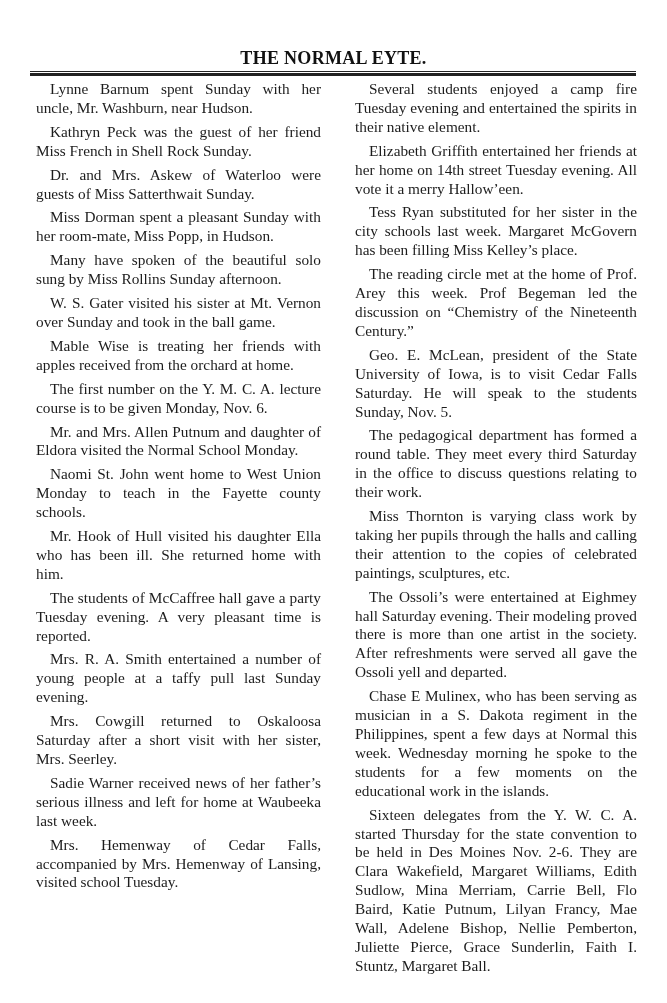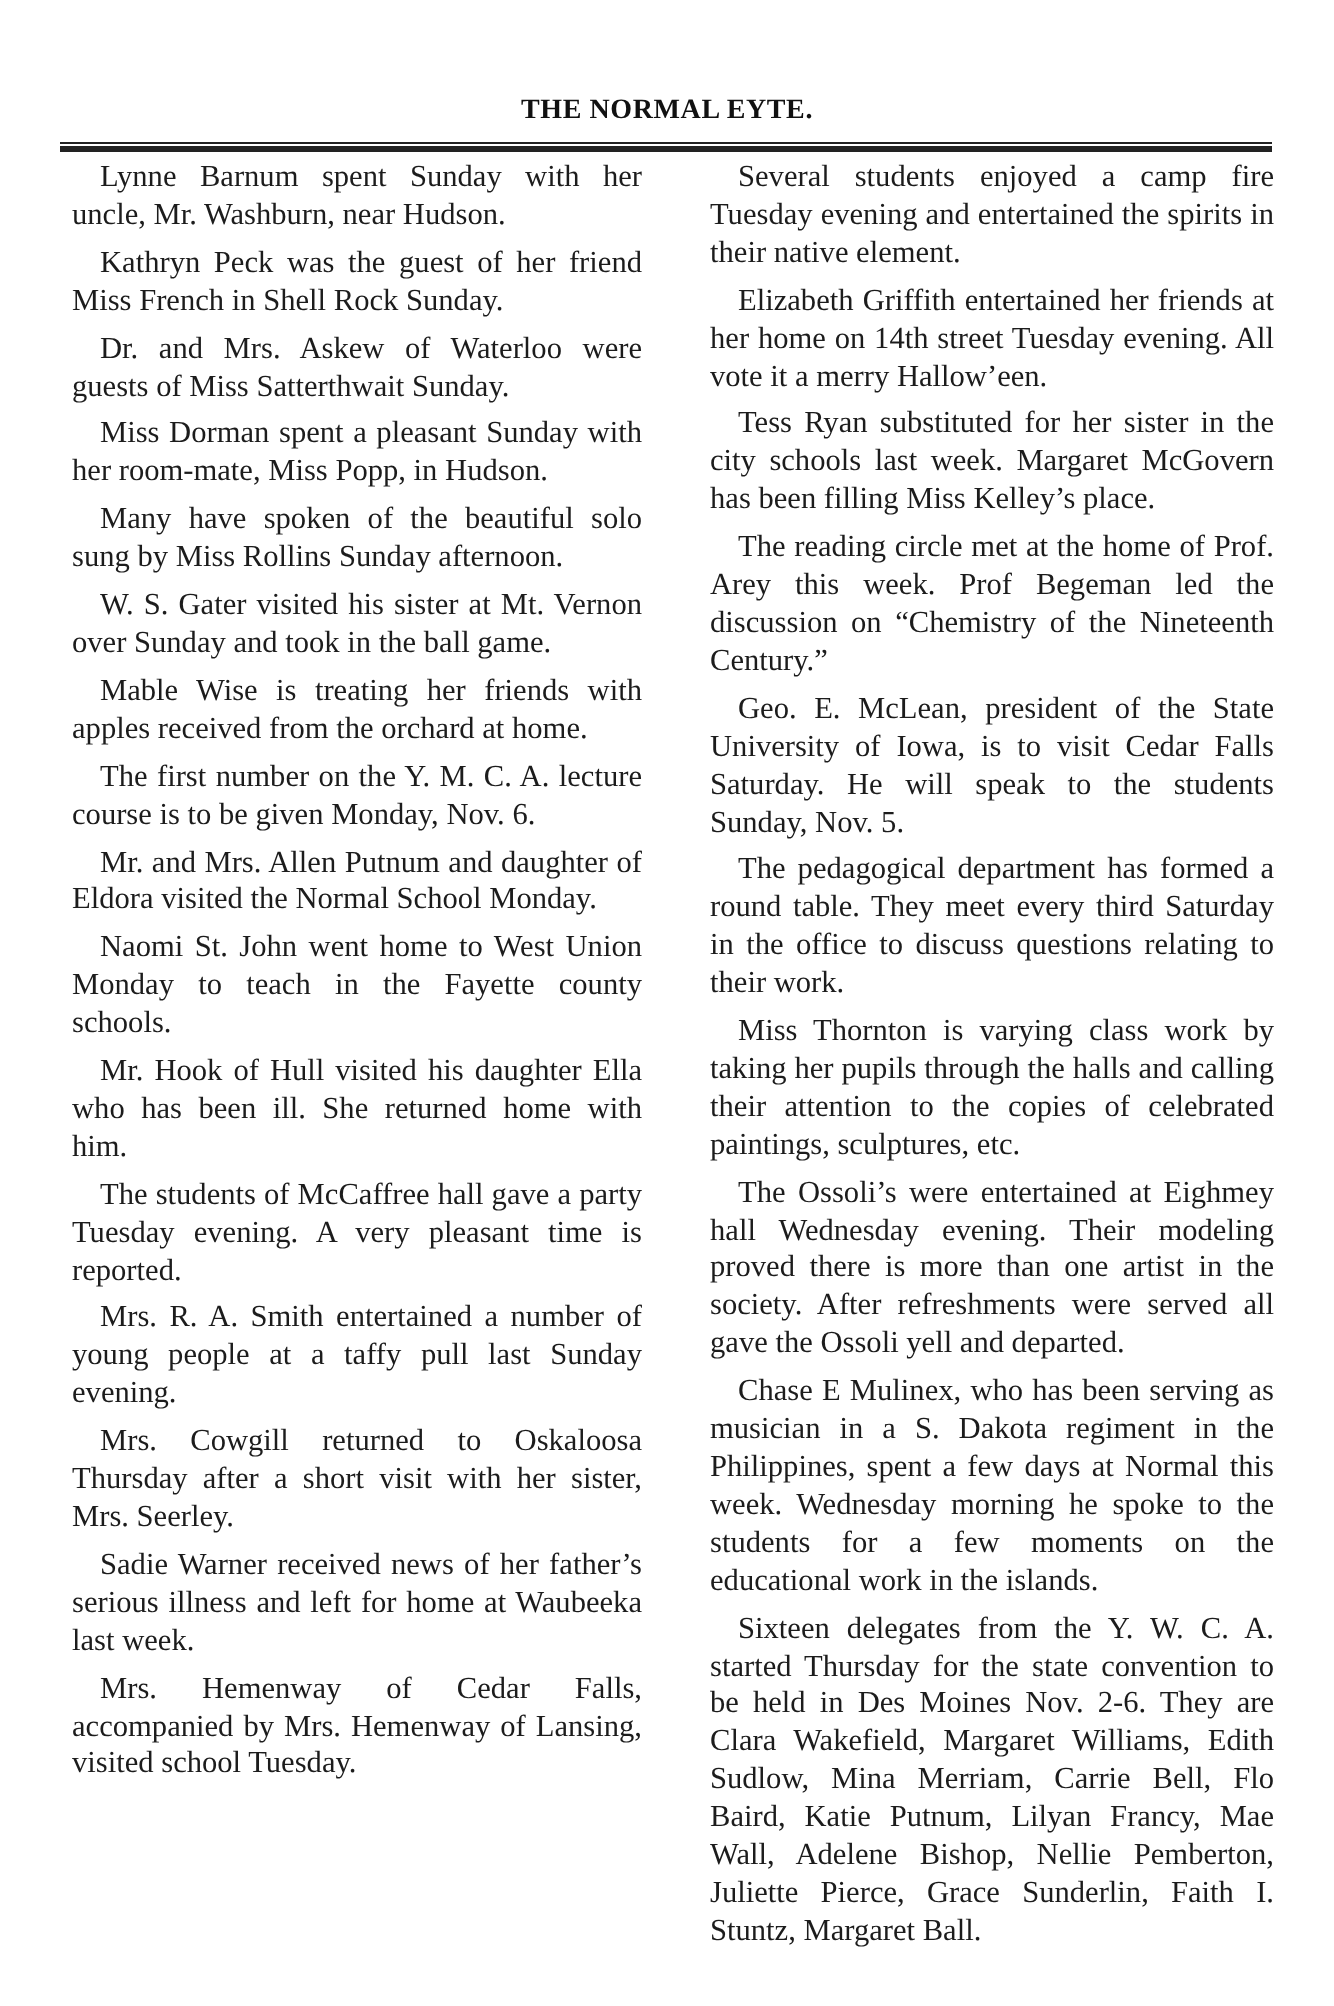--- a/index.html
+++ b/index.html
@@ -16,21 +16,21 @@
       color: #1c1c1c;
     }
     .masthead {
       position: absolute;
       top: 48px;
       left: 0;
       width: 667px;
       text-align: center;
       font-family: "Liberation Serif", "DejaVu Serif", serif;
       font-weight: bold;
-      font-size: 14px;
+      font-size: 18px;
       letter-spacing: 0.3px;
       color: #111;
     }
     .rule {
       position: absolute;
       top: 71px;
       left: 30px;
       width: 606px;
       height: 5px;
     }
@@ -89,29 +89,29 @@
   <p class="item">Miss Dorman spent a pleasant Sunday with her room-mate, Miss Popp, in Hudson.</p>
   <p class="item">Many have spoken of the beautiful solo sung by Miss Rollins Sunday afternoon.</p>
   <p class="item">W. S. Gater visited his sister at Mt. Vernon over Sunday and took in the ball game.</p>
   <p class="item">Mable Wise is treating her friends with apples received from the orchard at home.</p>
   <p class="item">The first number on the Y. M. C. A. lecture course is to be given Monday, Nov. 6.</p>
   <p class="item">Mr. and Mrs. Allen Putnum and daughter of Eldora visited the Normal School Monday.</p>
   <p class="item">Naomi St. John went home to West Union Monday to teach in the Fayette county schools.</p>
   <p class="item">Mr. Hook of Hull visited his daughter Ella who has been ill. She returned home with him.</p>
   <p class="item">The students of McCaffree hall gave a party Tuesday evening. A very pleasant time is reported.</p>
   <p class="item">Mrs. R. A. Smith entertained a number of young people at a taffy pull last Sunday evening.</p>
-  <p class="item">Mrs. Cowgill returned to Oskaloosa Thursday after a short visit with her sister, Mrs. Seerley.</p>
+  <p class="item">Mrs. Cowgill returned to Oskaloosa Saturday after a short visit with her sister, Mrs. Seerley.</p>
   <p class="item">Sadie Warner received news of her father’s serious illness and left for home at Waubeeka last week.</p>
   <p class="item">Mrs. Hemenway of Cedar Falls, accompanied by Mrs. Hemenway of Lansing, visited school Tuesday.</p>
 </div>
 
 <div class="column col-right">
   <p class="item">Several students enjoyed a camp fire Tuesday evening and entertained the spirits in their native element.</p>
   <p class="item">Elizabeth Griffith entertained her friends at her home on 14th street Tuesday evening. All vote it a merry Hallow’een.</p>
   <p class="item">Tess Ryan substituted for her sister in the city schools last week. Margaret McGovern has been filling Miss Kelley’s place.</p>
   <p class="item">The reading circle met at the home of Prof. Arey this week. Prof Begeman led the discussion on “Chemistry of the Nineteenth Century.”</p>
   <p class="item">Geo. E. McLean, president of the State University of Iowa, is to visit Cedar Falls Saturday. He will speak to the students Sunday, Nov. 5.</p>
   <p class="item">The pedagogical department has formed a round table. They meet every third Saturday in the office to discuss questions relating to their work.</p>
   <p class="item">Miss Thornton is varying class work by taking her pupils through the halls and calling their attention to the copies of celebrated paintings, sculptures, etc.</p>
-  <p class="item">The Ossoli’s were entertained at Eighmey hall Wednesday evening. Their modeling proved there is more than one artist in the society. After refreshments were served all gave the Ossoli yell and departed.</p>
+  <p class="item">The Ossoli’s were entertained at Eighmey hall Saturday evening. Their modeling proved there is more than one artist in the society. After refreshments were served all gave the Ossoli yell and departed.</p>
   <p class="item">Chase E Mulinex, who has been serving as musician in a S. Dakota regiment in the Philippines, spent a few days at Normal this week. Wednesday morning he spoke to the students for a few moments on the educational work in the islands.</p>
   <p class="item">Sixteen delegates from the Y. W. C. A. started Thursday for the state convention to be held in Des Moines Nov. 2-6. They are Clara Wakefield, Margaret Williams, Edith Sudlow, Mina Merriam, Carrie Bell, Flo Baird, Katie Putnum, Lilyan Francy, Mae Wall, Adelene Bishop, Nellie Pemberton, Juliette Pierce, Grace Sunderlin, Faith I. Stuntz, Margaret Ball.</p>
 </div>
 
 </body></html>

